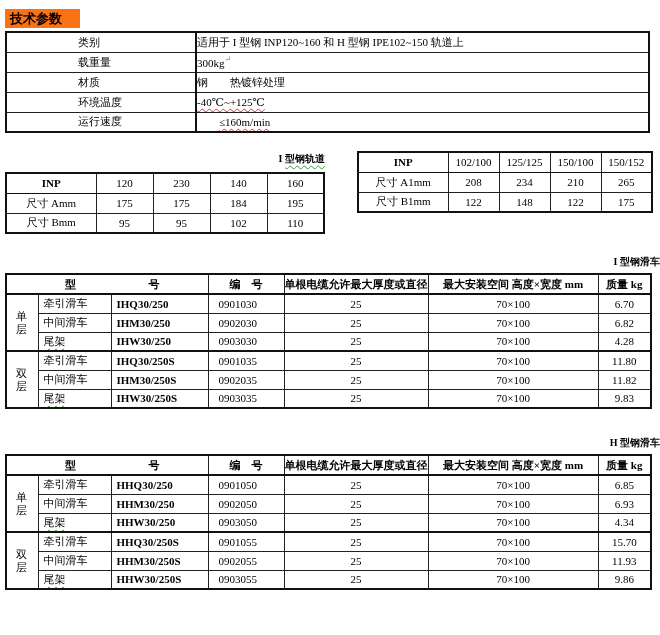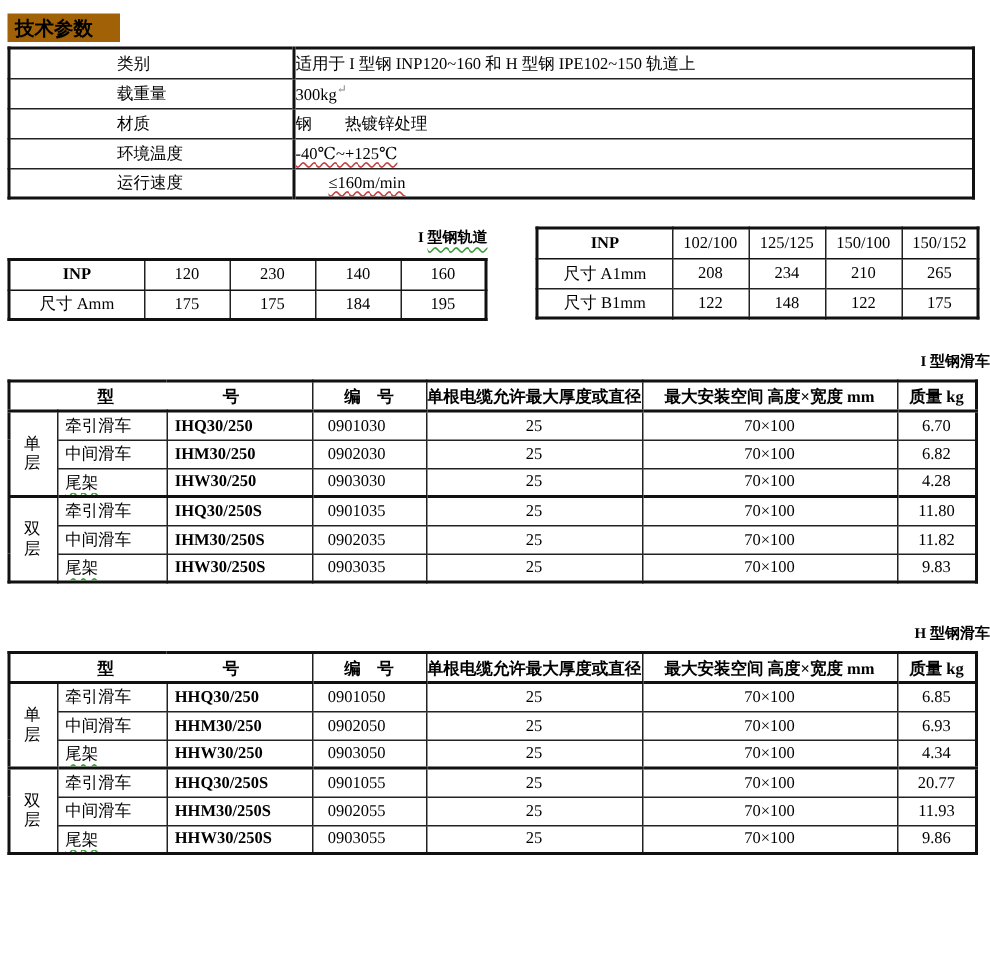--- a/index.html
+++ b/index.html
@@ -5,21 +5,21 @@
   * { margin:0; padding:0; box-sizing:border-box; }
   html,body { background:#fff; }
   #page {
     position:relative; width:660px; height:635px; background:#fff;
     font-family:"Liberation Serif","DejaVu Serif",serif;
     color:#000; overflow:hidden;
   }
   
   .doc-title {
     display:inline-block; margin:9px 0 0 5px;
-    background:#a16207; color:#000;
+    background:#f97316; color:#000;
     font-size:13px; font-weight:bold; line-height:17px;
     padding:1px 18px 1px 5px;
   }
   
   table { border-collapse:collapse; table-layout:fixed; }
   td,th { font-size:11px; overflow:hidden; white-space:nowrap; }
   
   .spec-table { width:645px; margin:3px 5px 0 5px; border:2px solid #111; }
   .spec-table td { height:20px; border:1px solid #222; }
   .spec-table td.spec-label { width:190px; border-right:2px solid #111; padding-left:71px; }
@@ -105,20 +105,27 @@
           <td class="rail-val">230</td>
           <td class="rail-val">140</td>
           <td class="rail-val">160</td>
         </tr>
         <tr>
           <td class="rail-label">尺寸 Amm</td>
           <td class="rail-val">175</td>
           <td class="rail-val">175</td>
           <td class="rail-val">184</td>
           <td class="rail-val">195</td>
+        </tr>
+        <tr>
+          <td class="rail-label">尺寸 Bmm</td>
+          <td class="rail-val">95</td>
+          <td class="rail-val">95</td>
+          <td class="rail-val">102</td>
+          <td class="rail-val">110</td>
         </tr>
       </tbody>
         </table>
     </div>
 
     <div class="rail-block h">
       <table class="rail-table h">
         <tbody>
             <tr class="rail-head">
           <td class="rail-label head">INP</td>
@@ -277,21 +284,21 @@
         <td class="num-cell">70×100</td>
         <td class="num-cell">4.34</td>
       </tr>
       <tr class="section-start">
         <td class="layer-cell" rowspan="3">双层</td>
         <td class="type-cell">牵引滑车</td>
         <td class="model-cell">HHQ30/250S</td>
         <td class="code-cell">0901055</td>
         <td class="num-cell">25</td>
         <td class="num-cell">70×100</td>
-        <td class="num-cell">20.77</td>
+        <td class="num-cell">15.70</td>
       </tr>
       <tr>
         <td class="type-cell">中间滑车</td>
         <td class="model-cell">HHM30/250S</td>
         <td class="code-cell">0902055</td>
         <td class="num-cell">25</td>
         <td class="num-cell">70×100</td>
         <td class="num-cell">11.93</td>
       </tr>
       <tr>

